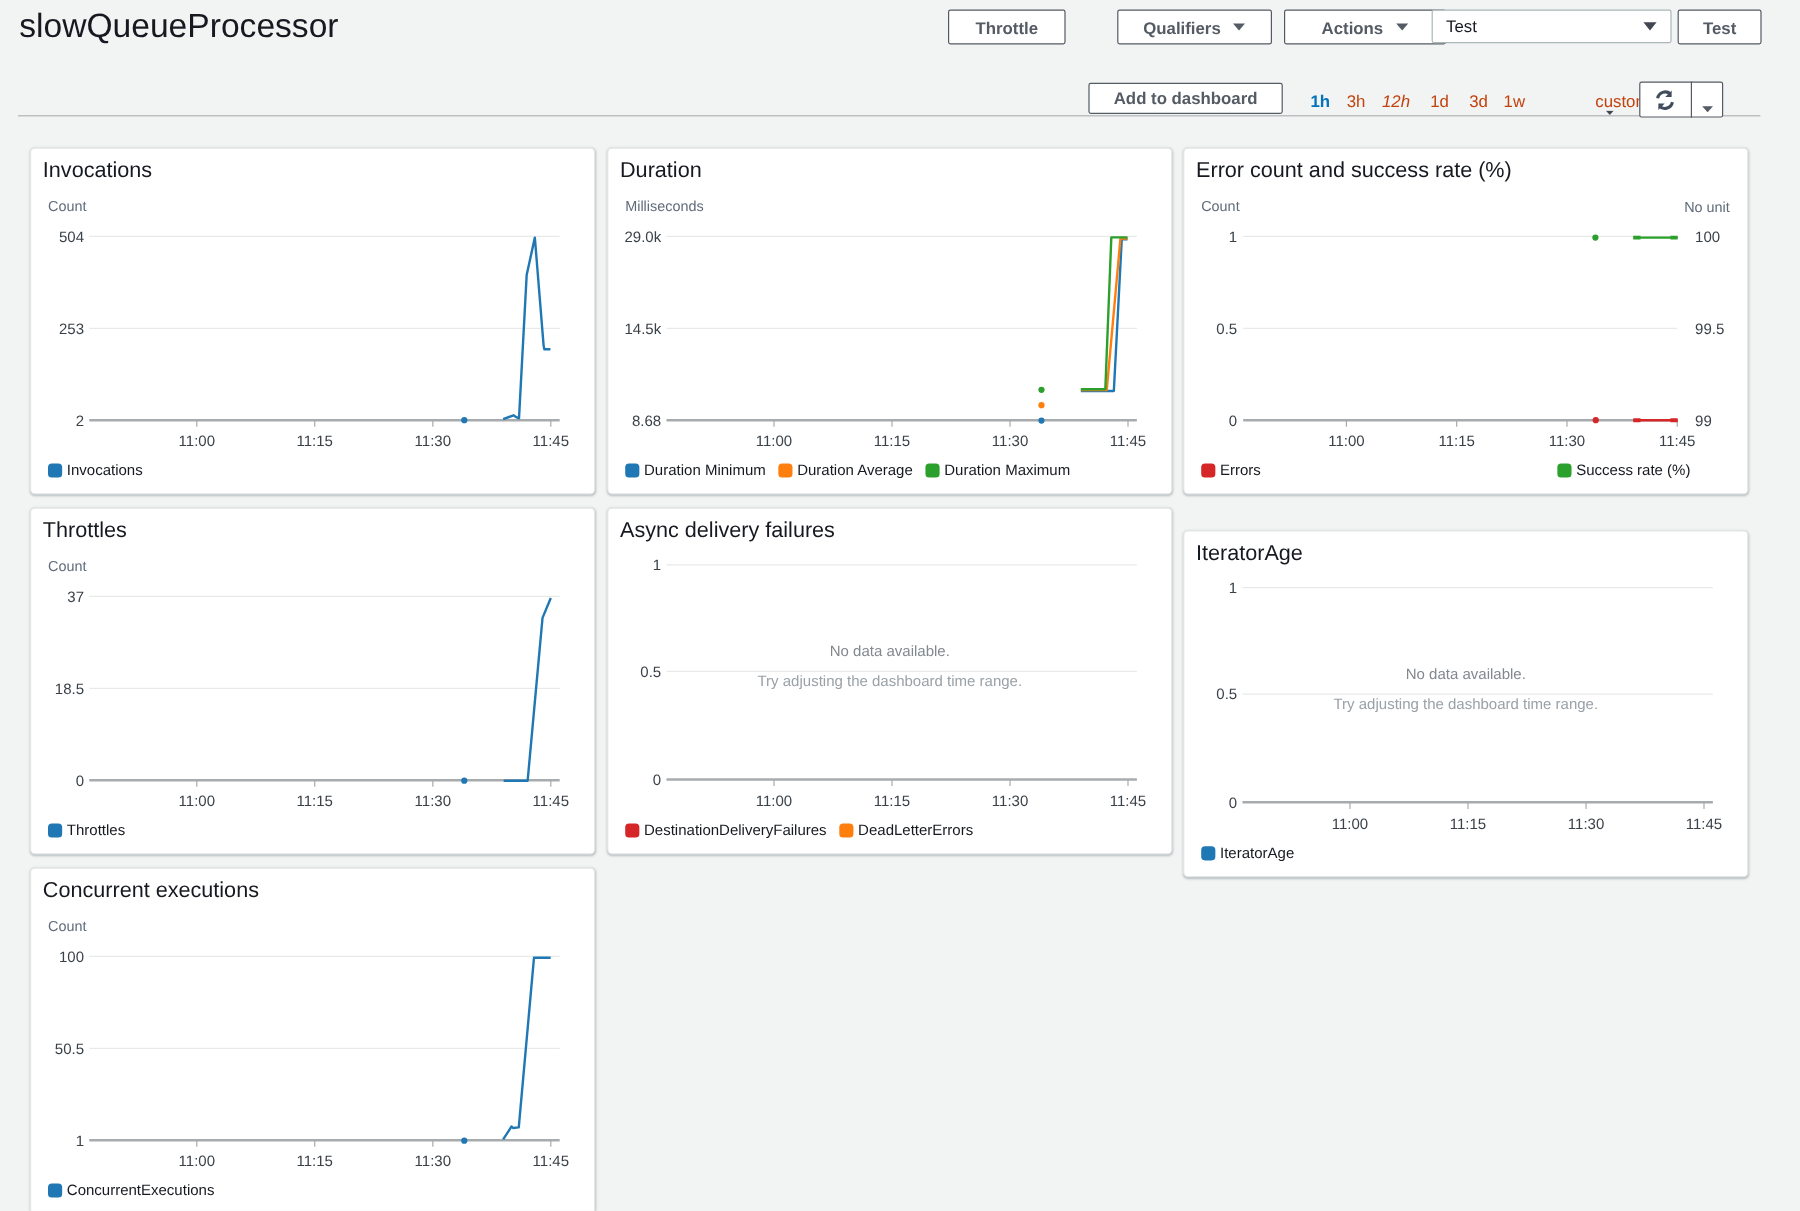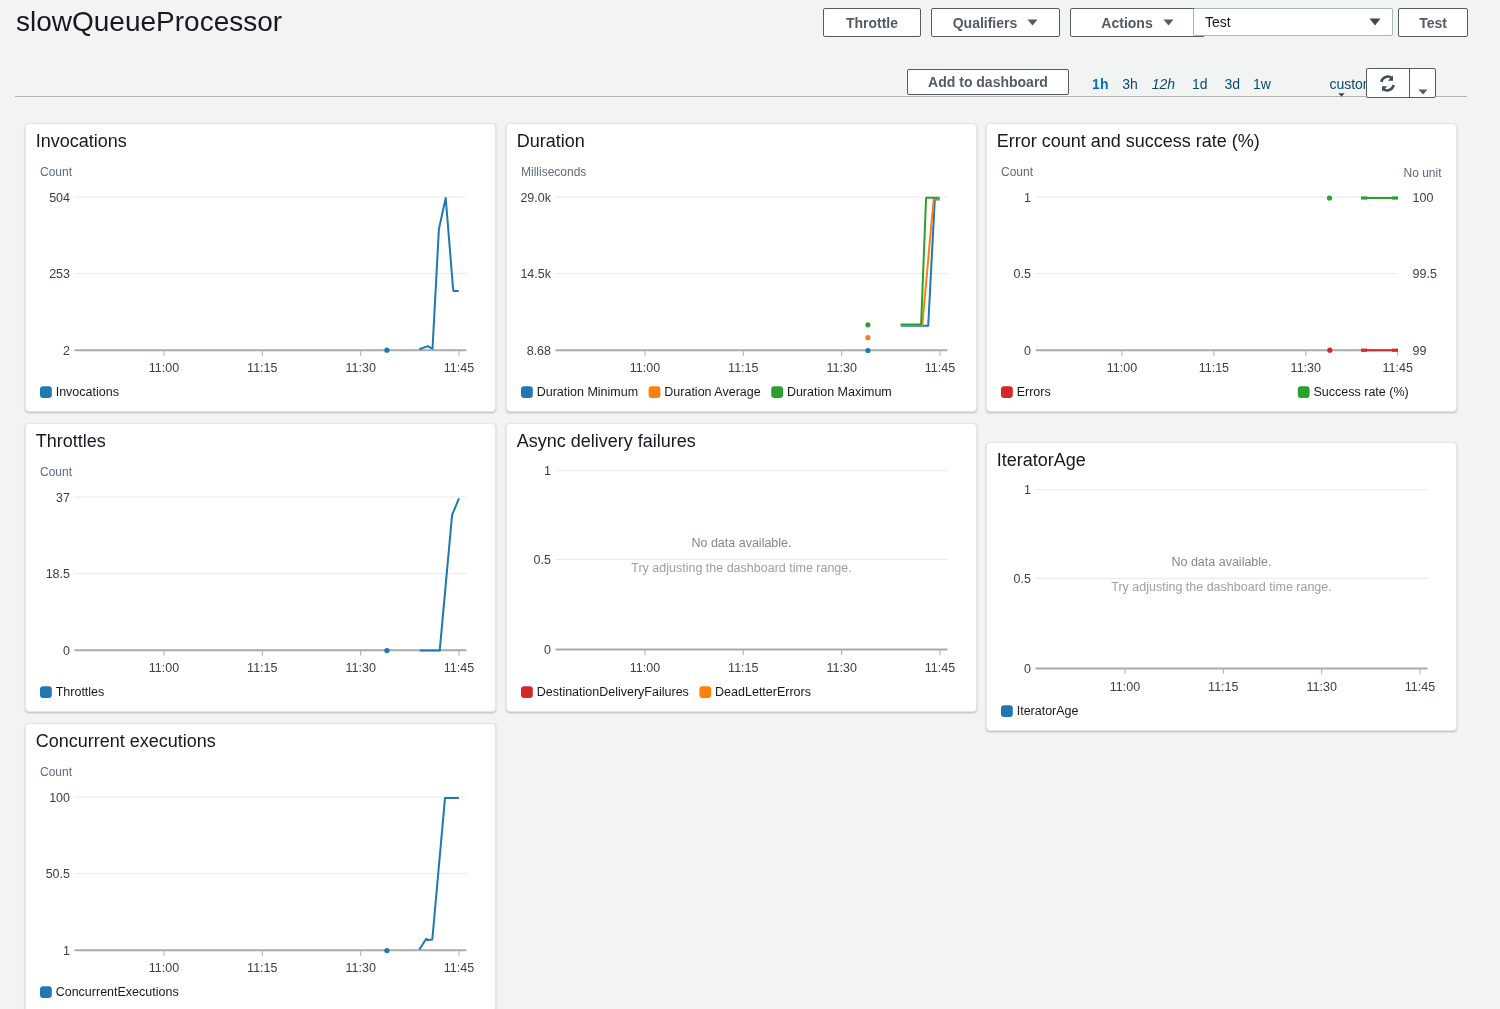--- a/index.html
+++ b/index.html
@@ -4,30 +4,30 @@
 <title>slowQueueProcessor</title>
 <style>
   * { margin:0; padding:0; box-sizing:border-box; }
   html,body { width:1500px; height:1009px; background:#f2f3f3;
     font-family:"Liberation Sans",sans-serif; overflow:hidden; position:relative; }
   .abs { position:absolute; }
   .btn { position:absolute; background:#fff; border:1px solid #545b64; border-radius:2px;
     color:#545b64; font-weight:700; font-size:14px; text-align:center;
     display:flex; align-items:center; justify-content:center; gap:10px; }
   .r1 { top:8px; height:29px; }
-  .tlink { position:absolute; top:76px; font-size:14px; color:#0c4a6e; }
+  .tlink { position:absolute; top:76px; font-size:14px; color:#c2410c; }
   .card { position:absolute; width:471px; height:289px; background:#fff;
     border:1px solid #e4e7e7; border-radius:4px; box-shadow:0 1px 2px rgba(0,28,36,.25);margin-top:16px; }
   .card svg { position:absolute; left:-1px; top:-1px; }
 </style>
 </head>
 <body>
   <div class="abs" style="left:16px; top:6px; font-size:28px; line-height:32px; color:#16191f;text-align:center;">slowQueueProcessor</div>
 
-  <div class="btn r1" style="left:823px; width:98px;">Throttle</div>
+  <div class="btn r1" style="left:790px; width:98px;">Throttle</div>
   <div class="btn r1" style="left:931px; width:129px;">Qualifiers <svg width="11" height="7" viewBox="0 0 11 7">
       <path d="M0.5 0.5 L10.5 0.5 L5.5 6.5 Z" fill="#545b64"></path>
     </svg></div>
   <div class="btn r1" style="left:1070px; width:135px;">Actions <svg width="11" height="7" viewBox="0 0 11 7">
       <path d="M0.5 0.5 L10.5 0.5 L5.5 6.5 Z" fill="#545b64"></path>
     </svg></div>
   <div class="abs" style="left:1193px; top:8px; width:200px; height:28px; background:#fff;
        border:1px solid #aab7b8; border-radius:2px; display:flex; align-items:center;
        padding:0 11px; justify-content:space-between;">
     <span style="font-size:14px; color:#16191f;">Test</span>

